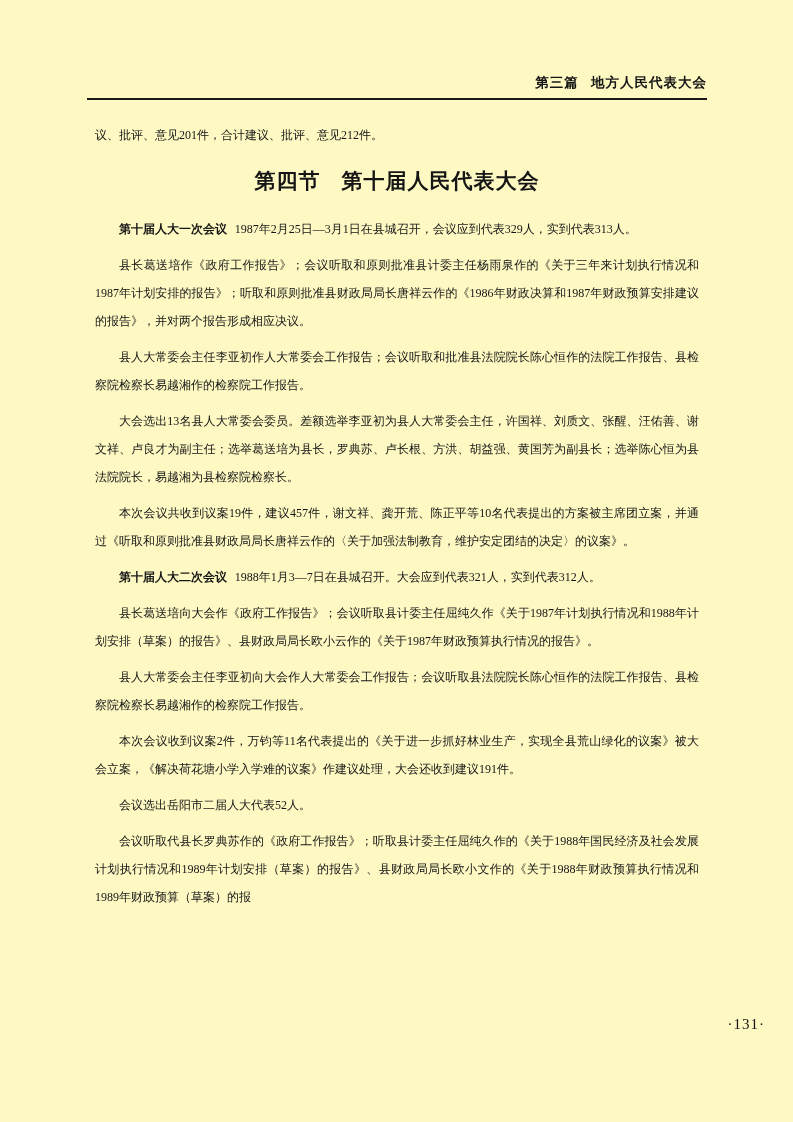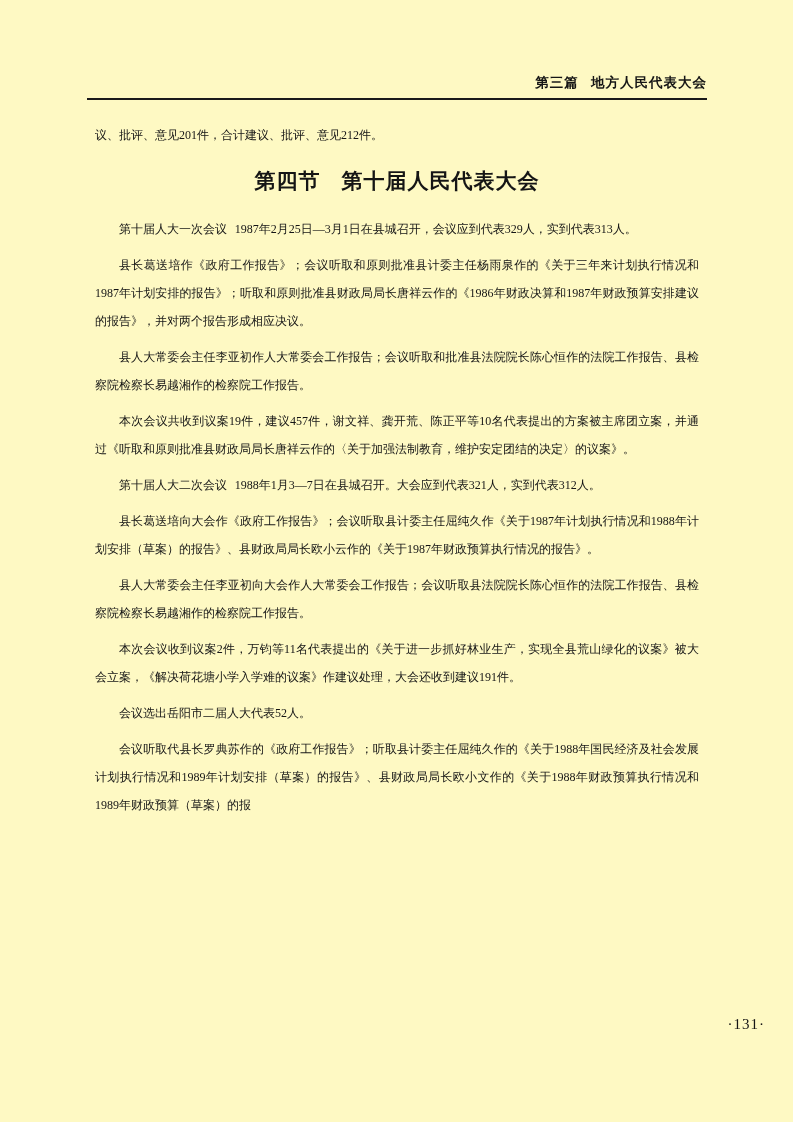--- a/index.html
+++ b/index.html
@@ -55,21 +55,21 @@
     line-height: 30px;
     text-align: center;
     margin: 19px 0 17px 0;
     letter-spacing: 1px;
   }
   .section-title .sec-num {
     margin-right: 1em;
   }
   .lead {
     font-family: "Liberation Sans", "DejaVu Sans", sans-serif;
-    font-weight: normal;
+    font-weight: bold;
     margin-right: 0.65em;
   }
   .page-number {
     position: absolute;
     right: 28px;
     top: 1016px;
     font-size: 15px;
     letter-spacing: 1px;
   }
 </style>
@@ -91,20 +91,21 @@
       <div class="section-title">
         <span class="sec-num">第四节</span><span>第十届人民代表大会</span>
       </div>
 
       <p><b class="lead">第十届人大一次会议</b><span>1987年2月25日—3月1日在县城召开，会议应到代表329人，实到代表313人。</span></p>
 
       <p>县长葛送培作《政府工作报告》；会议听取和原则批准县计委主任杨雨泉作的《关于三年来计划执行情况和1987年计划安排的报告》；听取和原则批准县财政局局长唐祥云作的《1986年财政决算和1987年财政预算安排建议的报告》，并对两个报告形成相应决议。</p>
 
       <p>县人大常委会主任李亚初作人大常委会工作报告；会议听取和批准县法院院长陈心恒作的法院工作报告、县检察院检察长易越湘作的检察院工作报告。</p>
 
+      <p>大会选出13名县人大常委会委员。差额选举李亚初为县人大常委会主任，许国祥、刘质文、张醒、汪佑善、谢文祥、卢良才为副主任；选举葛送培为县长，罗典苏、卢长根、方洪、胡益强、黄国芳为副县长；选举陈心恒为县法院院长，易越湘为县检察院检察长。</p>
 
       <p>本次会议共收到议案19件，建议457件，谢文祥、龚开荒、陈正平等10名代表提出的方案被主席团立案，并通过《听取和原则批准县财政局局长唐祥云作的〈关于加强法制教育，维护安定团结的决定〉的议案》。</p>
 
       <p><b class="lead">第十届人大二次会议</b><span>1988年1月3—7日在县城召开。大会应到代表321人，实到代表312人。</span></p>
 
       <p>县长葛送培向大会作《政府工作报告》；会议听取县计委主任屈纯久作《关于1987年计划执行情况和1988年计划安排（草案）的报告》、县财政局局长欧小云作的《关于1987年财政预算执行情况的报告》。</p>
 
       <p>县人大常委会主任李亚初向大会作人大常委会工作报告；会议听取县法院院长陈心恒作的法院工作报告、县检察院检察长易越湘作的检察院工作报告。</p>
 
       <p>本次会议收到议案2件，万钧等11名代表提出的《关于进一步抓好林业生产，实现全县荒山绿化的议案》被大会立案，《解决荷花塘小学入学难的议案》作建议处理，大会还收到建议191件。</p>

